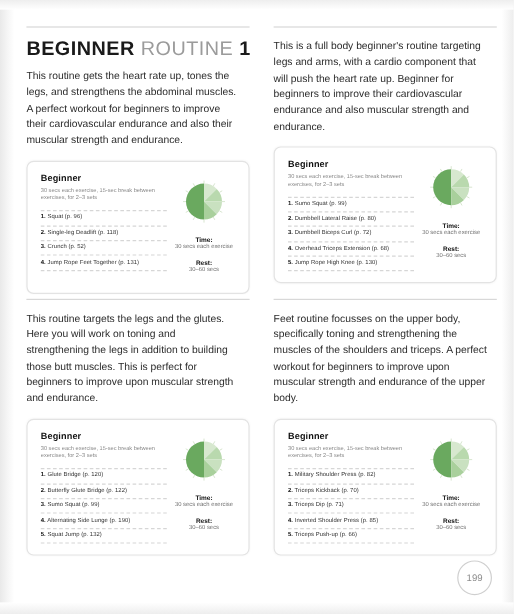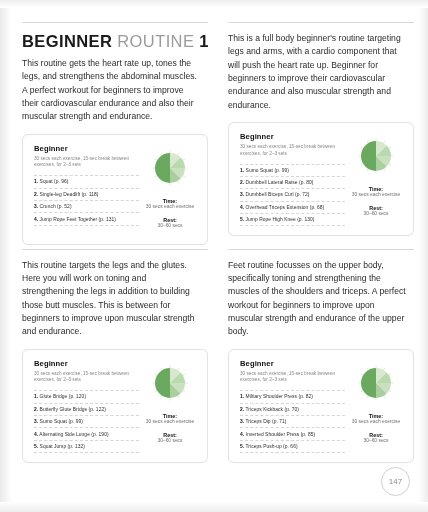--- a/index.html
+++ b/index.html
@@ -312,21 +312,21 @@
             </div>
             <div class="meta-block">
               <div class="meta-label">Rest:</div>
               <div class="meta-value">30–60 secs</div>
             </div>
           </div>
         </div>
       </div>
 
       <div class="routine has-rule">
-        <p class="routine-desc">This routine targets the legs and the glutes. Here you will work on toning and strengthening the legs in addition to building those butt muscles. This is between for beginners to improve upon muscular strength and endurance.</p>
+        <p class="routine-desc">This routine targets the legs and the glutes. Here you will work on toning and strengthening the legs in addition to building those butt muscles. This is perfect for beginners to improve upon muscular strength and endurance.</p>
         <div class="card">
           <div class="card-left">
             <div class="card-level">Beginner</div>
             <div class="card-sub">30 secs each exercise, 15-sec break between exercises, for 2–3 sets</div>
             <ul class="ex-list">
               <li class="ex-item"><span class="ex-num">1.</span> <span>Glute Bridge (p. 120)</span></li>
               <li class="ex-item"><span class="ex-num">2.</span> <span>Butterfly Glute Bridge (p. 122)</span></li>
               <li class="ex-item"><span class="ex-num">3.</span> <span>Sumo Squat (p. 99)</span></li>
               <li class="ex-item"><span class="ex-num">4.</span> <span>Alternating Side Lunge (p. 190)</span></li>
               <li class="ex-item"><span class="ex-num">5.</span> <span>Squat Jump (p. 132)</span></li>
@@ -414,14 +414,14 @@
               <div class="meta-label">Rest:</div>
               <div class="meta-value">30–60 secs</div>
             </div>
           </div>
         </div>
       </div>
 
     </div>
   </div>
 
-  <div class="page-number">147</div>
+  <div class="page-number">199</div>
 </div>
 
 </body></html>

